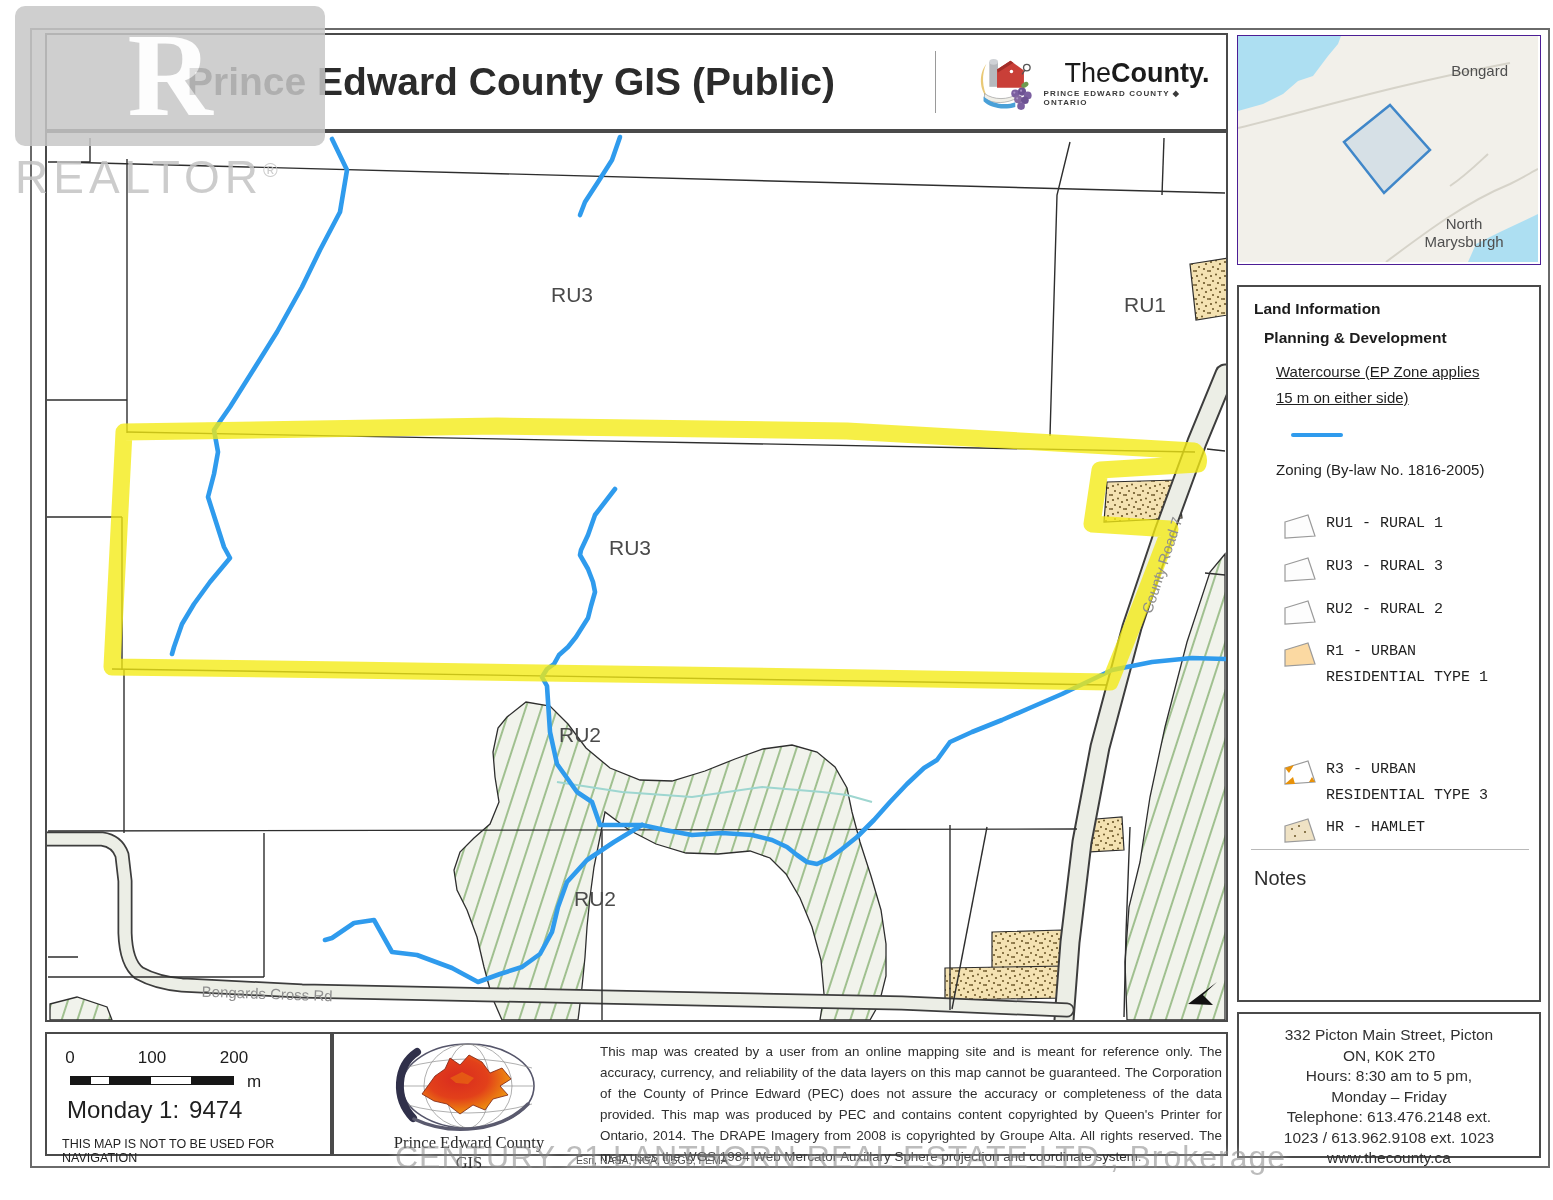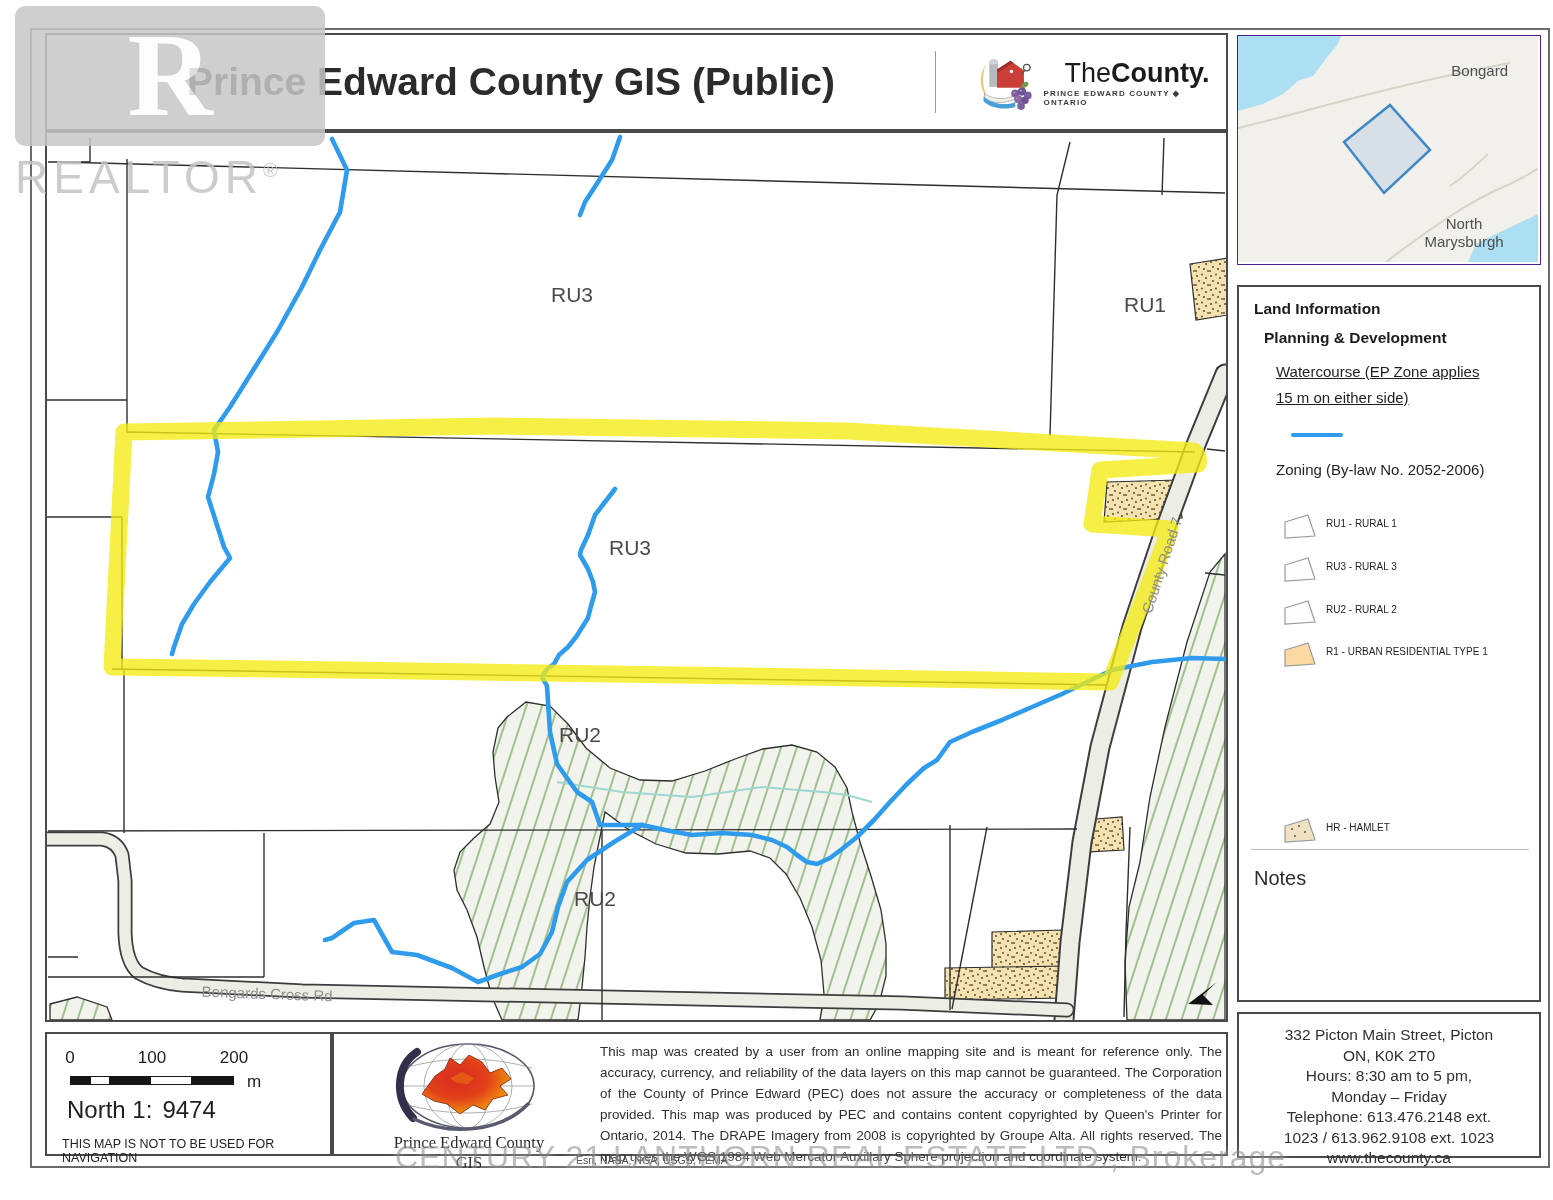--- a/index.html
+++ b/index.html
@@ -49,21 +49,21 @@
   
   #insetbox{left:1237px;top:35px;width:304px;height:230px;border:1px solid #4c1d95;}
   #legendbox{left:1237px;top:285px;width:304px;height:717px;}
   #legendbox .lg-h{position:absolute;left:15px;top:13px;font-size:15.5px;font-weight:600;color:#1c1c1c;}
   #legendbox .lg-sub{position:absolute;left:25px;top:42px;font-size:15.5px;font-weight:600;color:#1c1c1c;}
   #legendbox .lg-wc{position:absolute;left:37px;top:72px;width:218px;font-size:15px;line-height:26px;color:#1f1f1f;text-decoration:underline;}
   #legendbox .lg-line{position:absolute;left:52px;top:146px;width:52px;height:4px;background:#2f9bed;border-radius:2px;}
   #legendbox .lg-zoning{position:absolute;left:37px;top:170px;width:212px;font-size:15px;line-height:26px;color:#1f1f1f;}
   .lg-item{position:absolute;left:44px;width:246px;display:flex;}
   .lg-item svg{flex:0 0 34px;margin-top:2px;}
-  .lg-item span{margin-left:9px;font-size:10px;line-height:26px;color:#1f1f1f;width:196px;}
+  .lg-item span{margin-left:9px;font-size:15px;line-height:26px;color:#1f1f1f;width:196px;font-family:Liberation Mono, monospace;}
   #lg-divider{position:absolute;left:12px;top:562px;width:278px;border-top:1.3px solid #b9b9b9;}
   #lg-notes{position:absolute;left:15px;top:580px;font-size:20px;color:#2d2d2d;}
   #contactbox{left:1237px;top:1012px;width:304px;height:146px;}
   #contactbox .cl{font-size:15.5px;line-height:20.5px;color:#303030;text-align:center;}
   #contactbox .inner{padding-top:11px;}
   
   #wm-bottom{position:absolute;left:395px;top:1139px;width:750px;text-align:center;font-size:32px;
      color:#909090;opacity:.6;letter-spacing:1px;z-index:40;text-shadow:0 0 8px rgba(255,255,255,.95);
      white-space:nowrap;}
 </style>
@@ -208,21 +208,21 @@
     <div class="tick" style="left:105px;">100</div>
     <div class="tick" style="left:187px;">200</div>
     <div id="sbar">
       <div class="sb-b" style="width:20px;"></div>
         <div class="sb-w" style="width:20px;"></div>
       <div class="sb-b" style="width:40px;"></div>
         <div class="sb-w" style="width:42px;"></div>
       <div class="sb-b" style="width:42px;"></div>
     </div>
     <div id="sunit">m</div>
-    <div id="sctext"><span>North 1:</span><span class="gap"></span><span>9474</span></div>
+    <div id="sctext"><span>Monday 1:</span><span class="gap"></span><span>9474</span></div>
     <div id="scwarn">THIS MAP IS NOT TO BE USED FOR NAVIGATION</div>
   </div>
 
   <div class="box" id="discbox">
     <svg id="gislogo" width="155" height="96" viewBox="0 0 155 96">
       <defs>
         <radialGradient id="fire" cx="40%" cy="40%" r="75%">
           <stop offset="0%" stop-color="#d92b1f"></stop>
             <stop offset="45%" stop-color="#e2401a"></stop>
           <stop offset="75%" stop-color="#ec8410"></stop>
@@ -264,21 +264,21 @@
         <text x="226" y="211" text-anchor="middle">Marysburgh</text>
       </g>
     </svg>
   </div>
 
   <div class="box" id="legendbox">
     <div class="lg-h">Land Information</div>
     <div class="lg-sub">Planning &amp; Development</div>
     <div class="lg-wc">Watercourse (EP Zone applies 15 m on either side)</div>
     <div class="lg-line"></div>
-    <div class="lg-zoning">Zoning (By-law No. 2052-2006)</div>
+    <div class="lg-zoning">Zoning (By-law No. 1816-2005)</div>
 
     <div class="lg-item" style="top:224px;">
       <svg width="34" height="28" viewBox="0 0 34 28">
           <polygon points="2,9 25,2 32,23 2,25" fill="#fdfdfd" stroke="#9a9a9a" stroke-width="1.2"></polygon>
         </svg>
       <span>RU1 - RURAL 1</span>
     </div>
     <div class="lg-item" style="top:267px;">
       <svg width="34" height="28" viewBox="0 0 34 28">
           <polygon points="2,9 25,2 32,23 2,25" fill="#fdfdfd" stroke="#9a9a9a" stroke-width="1.2"></polygon>
@@ -289,20 +289,29 @@
       <svg width="34" height="28" viewBox="0 0 34 28">
           <polygon points="2,9 25,2 32,23 2,25" fill="#fdfdfd" stroke="#9a9a9a" stroke-width="1.2"></polygon>
         </svg>
       <span>RU2 - RURAL 2</span>
     </div>
     <div class="lg-item" style="top:352px;">
       <svg width="34" height="28" viewBox="0 0 34 28">
           <polygon points="2,9 25,2 32,23 2,25" fill="#fbd9a2" stroke="#9a9a9a" stroke-width="1.2"></polygon>
         </svg>
       <span>R1 - URBAN RESIDENTIAL TYPE 1</span>
+    </div>
+    <div class="lg-item" style="top:470px;">
+      <svg width="34" height="28" viewBox="0 0 34 28">
+        <polygon points="2,9 25,2 32,23 2,25" fill="#ffffff" stroke="#9a9a9a" stroke-width="1.2"></polygon>
+        <path d="M2,9 L11,6 6,14 Z" fill="#e8920a"></path>
+          <path d="M2,25 L10,18 12,25 Z" fill="#e8920a"></path>
+          <path d="M32,23 L26,23 29,18 Z" fill="#e8920a"></path>
+      </svg>
+      <span>R3 - URBAN RESIDENTIAL TYPE 3</span>
     </div>
     <div class="lg-item" style="top:528px;height:28px;overflow:hidden;">
       <svg width="34" height="28" viewBox="0 0 34 28">
         <polygon points="2,9 25,2 32,23 2,25" fill="#efe2c4" stroke="#9a9a9a" stroke-width="1.2"></polygon>
         <circle cx="9" cy="12" r="1" fill="#6a5526"></circle>
           <circle cx="16" cy="9" r="1" fill="#6a5526"></circle>
           <circle cx="22" cy="15" r="1" fill="#6a5526"></circle>
           <circle cx="12" cy="19" r="1" fill="#6a5526"></circle>
       </svg>
       <span>HR - HAMLET</span>

